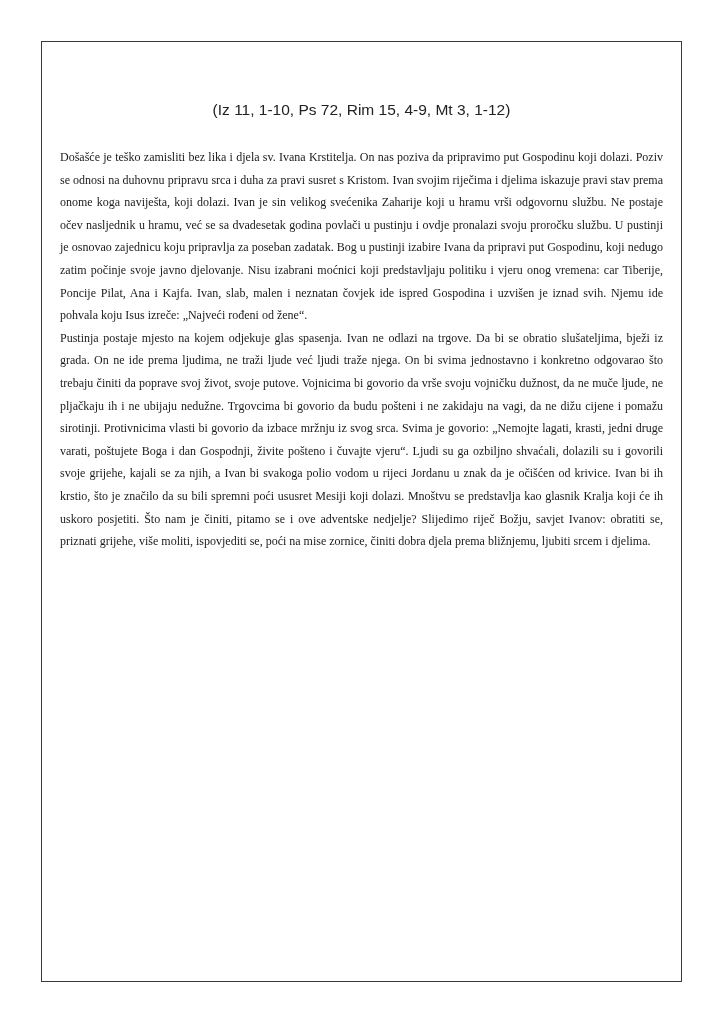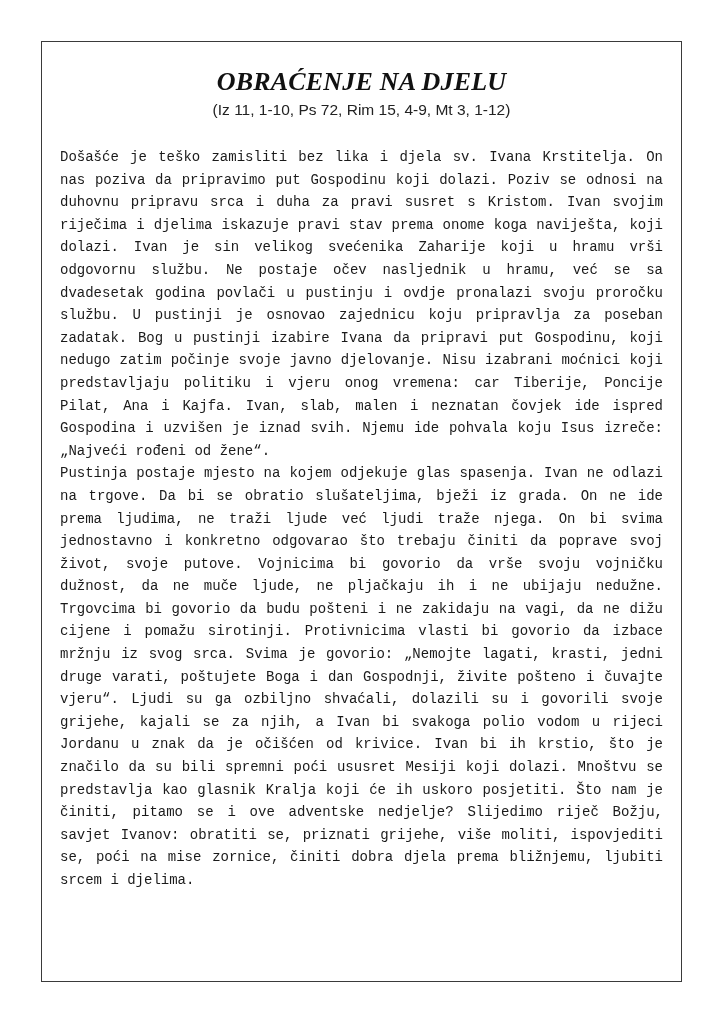--- a/index.html
+++ b/index.html
@@ -45,33 +45,32 @@
       font-family: "Liberation Sans", sans-serif;
       font-size: 15.5px;
       color: #222222;
       margin: 0;
     }
     .body-text {
       position: absolute;
       left: 18px;
       right: 18px;
       top: 104px;
-      font-family: Liberation Mono, monospace;
-      font-size: 14px;
+      font-family: Liberation Serif, serif;
+      font-size: 12px;
       line-height: 22.6px;
       color: #1a1a1a;
       text-align: justify;
     }
     .body-text p {
       margin: 0;
     }
   </style>
 </head>
 <body>
 
 <div class="page-frame">
-  <h1 class="title">OBRAĆENJE NA DJELU</h1>
   <p class="subtitle">(Iz 11, 1-10, Ps 72, Rim 15, 4-9, Mt 3, 1-12)</p>
   <div class="body-text">
     <p>Došašće je teško zamisliti bez lika i djela sv. Ivana Krstitelja. On nas poziva da pripravimo put Gospodinu koji dolazi. Poziv se odnosi na duhovnu pripravu srca i duha za pravi susret s Kristom. Ivan svojim riječima i djelima iskazuje pravi stav prema onome koga naviješta, koji dolazi. Ivan je sin velikog svećenika Zaharije koji u hramu vrši odgovornu službu. Ne postaje očev nasljednik u hramu, već se sa dvadesetak godina povlači u pustinju i ovdje pronalazi svoju proročku službu. U pustinji je osnovao zajednicu koju pripravlja za poseban zadatak. Bog u pustinji izabire Ivana da pripravi put Gospodinu, koji nedugo zatim počinje svoje javno djelovanje. Nisu izabrani moćnici koji predstavljaju politiku i vjeru onog vremena: car Tiberije, Poncije Pilat, Ana i Kajfa. Ivan, slab, malen i neznatan čovjek ide ispred Gospodina i uzvišen je iznad svih. Njemu ide pohvala koju Isus izreče: „Najveći rođeni od žene“.</p>
     <p>Pustinja postaje mjesto na kojem odjekuje glas spasenja. Ivan ne odlazi na trgove. Da bi se obratio slušateljima, bježi iz grada. On ne ide prema ljudima, ne traži ljude već ljudi traže njega. On bi svima jednostavno i konkretno odgovarao što trebaju činiti da poprave svoj život, svoje putove. Vojnicima bi govorio da vrše svoju vojničku dužnost, da ne muče ljude, ne pljačkaju ih i ne ubijaju nedužne. Trgovcima bi govorio da budu pošteni i ne zakidaju na vagi, da ne dižu cijene i pomažu sirotinji. Protivnicima vlasti bi govorio da izbace mržnju iz svog srca. Svima je govorio: „Nemojte lagati, krasti, jedni druge varati, poštujete Boga i dan Gospodnji, živite pošteno i čuvajte vjeru“. Ljudi su ga ozbiljno shvaćali, dolazili su i govorili svoje grijehe, kajali se za njih, a Ivan bi svakoga polio vodom u rijeci Jordanu u znak da je očišćen od krivice. Ivan bi ih krstio, što je značilo da su bili spremni poći ususret Mesiji koji dolazi. Mnoštvu se predstavlja kao glasnik Kralja koji će ih uskoro posjetiti. Što nam je činiti, pitamo se i ove adventske nedjelje? Slijedimo riječ Božju, savjet Ivanov: obratiti se, priznati grijehe, više moliti, ispovjediti se, poći na mise zornice, činiti dobra djela prema bližnjemu, ljubiti srcem i djelima.</p>
   </div>
 </div>
 
 </body></html>

